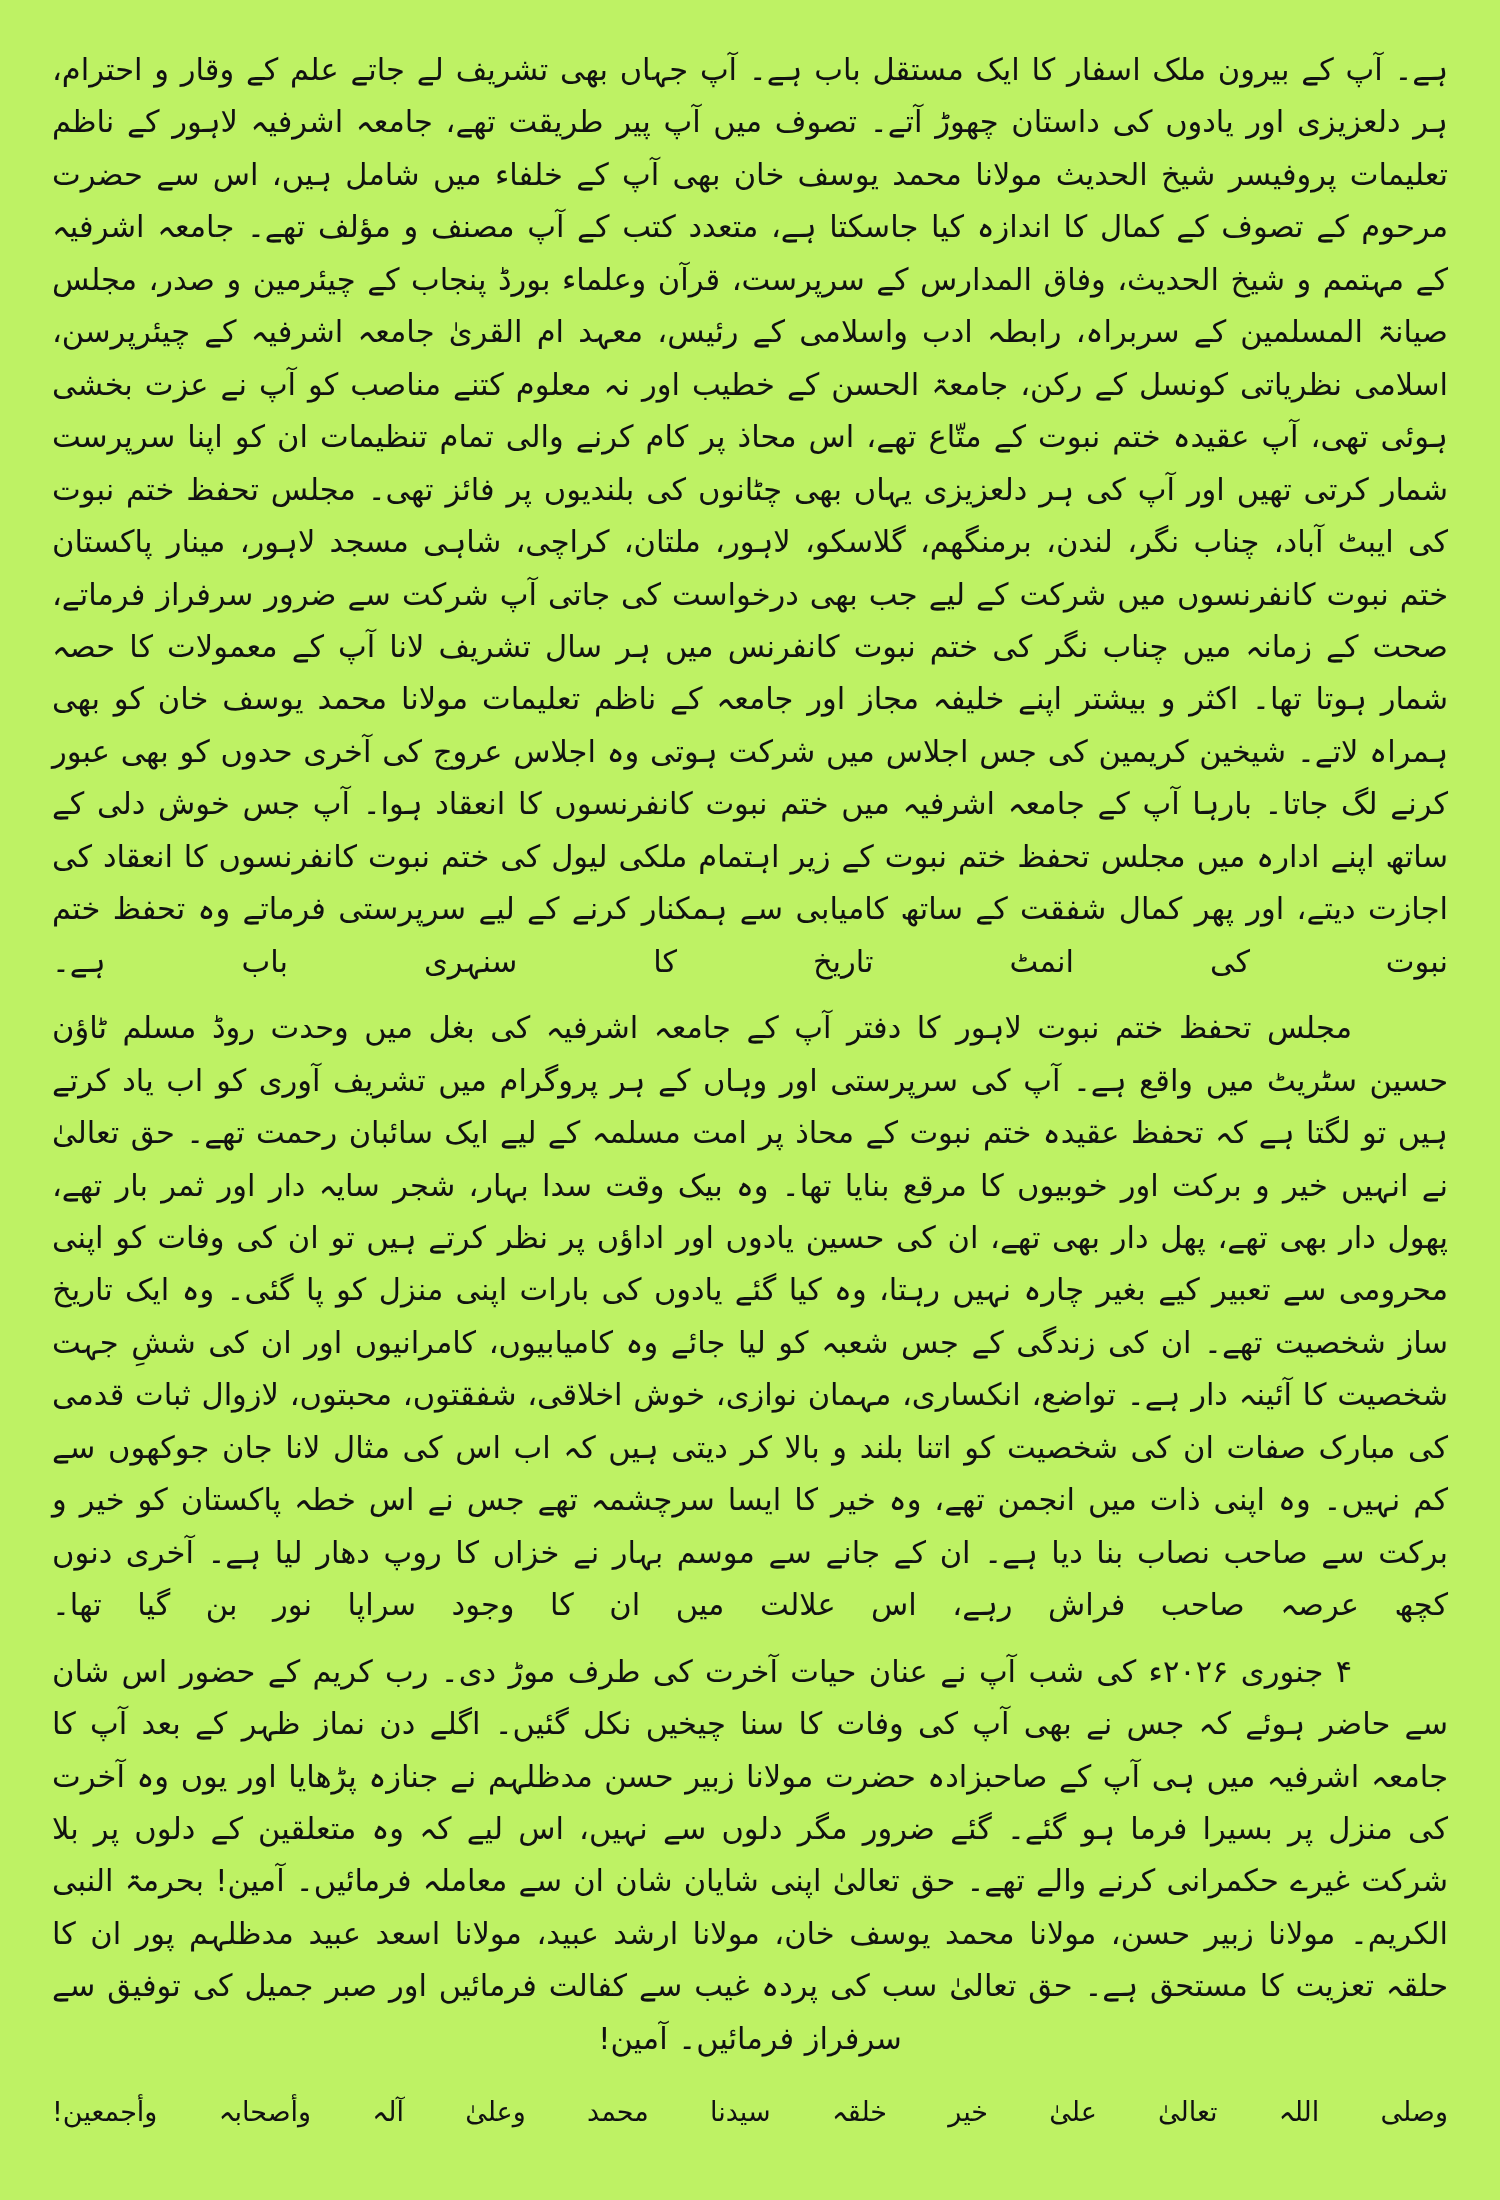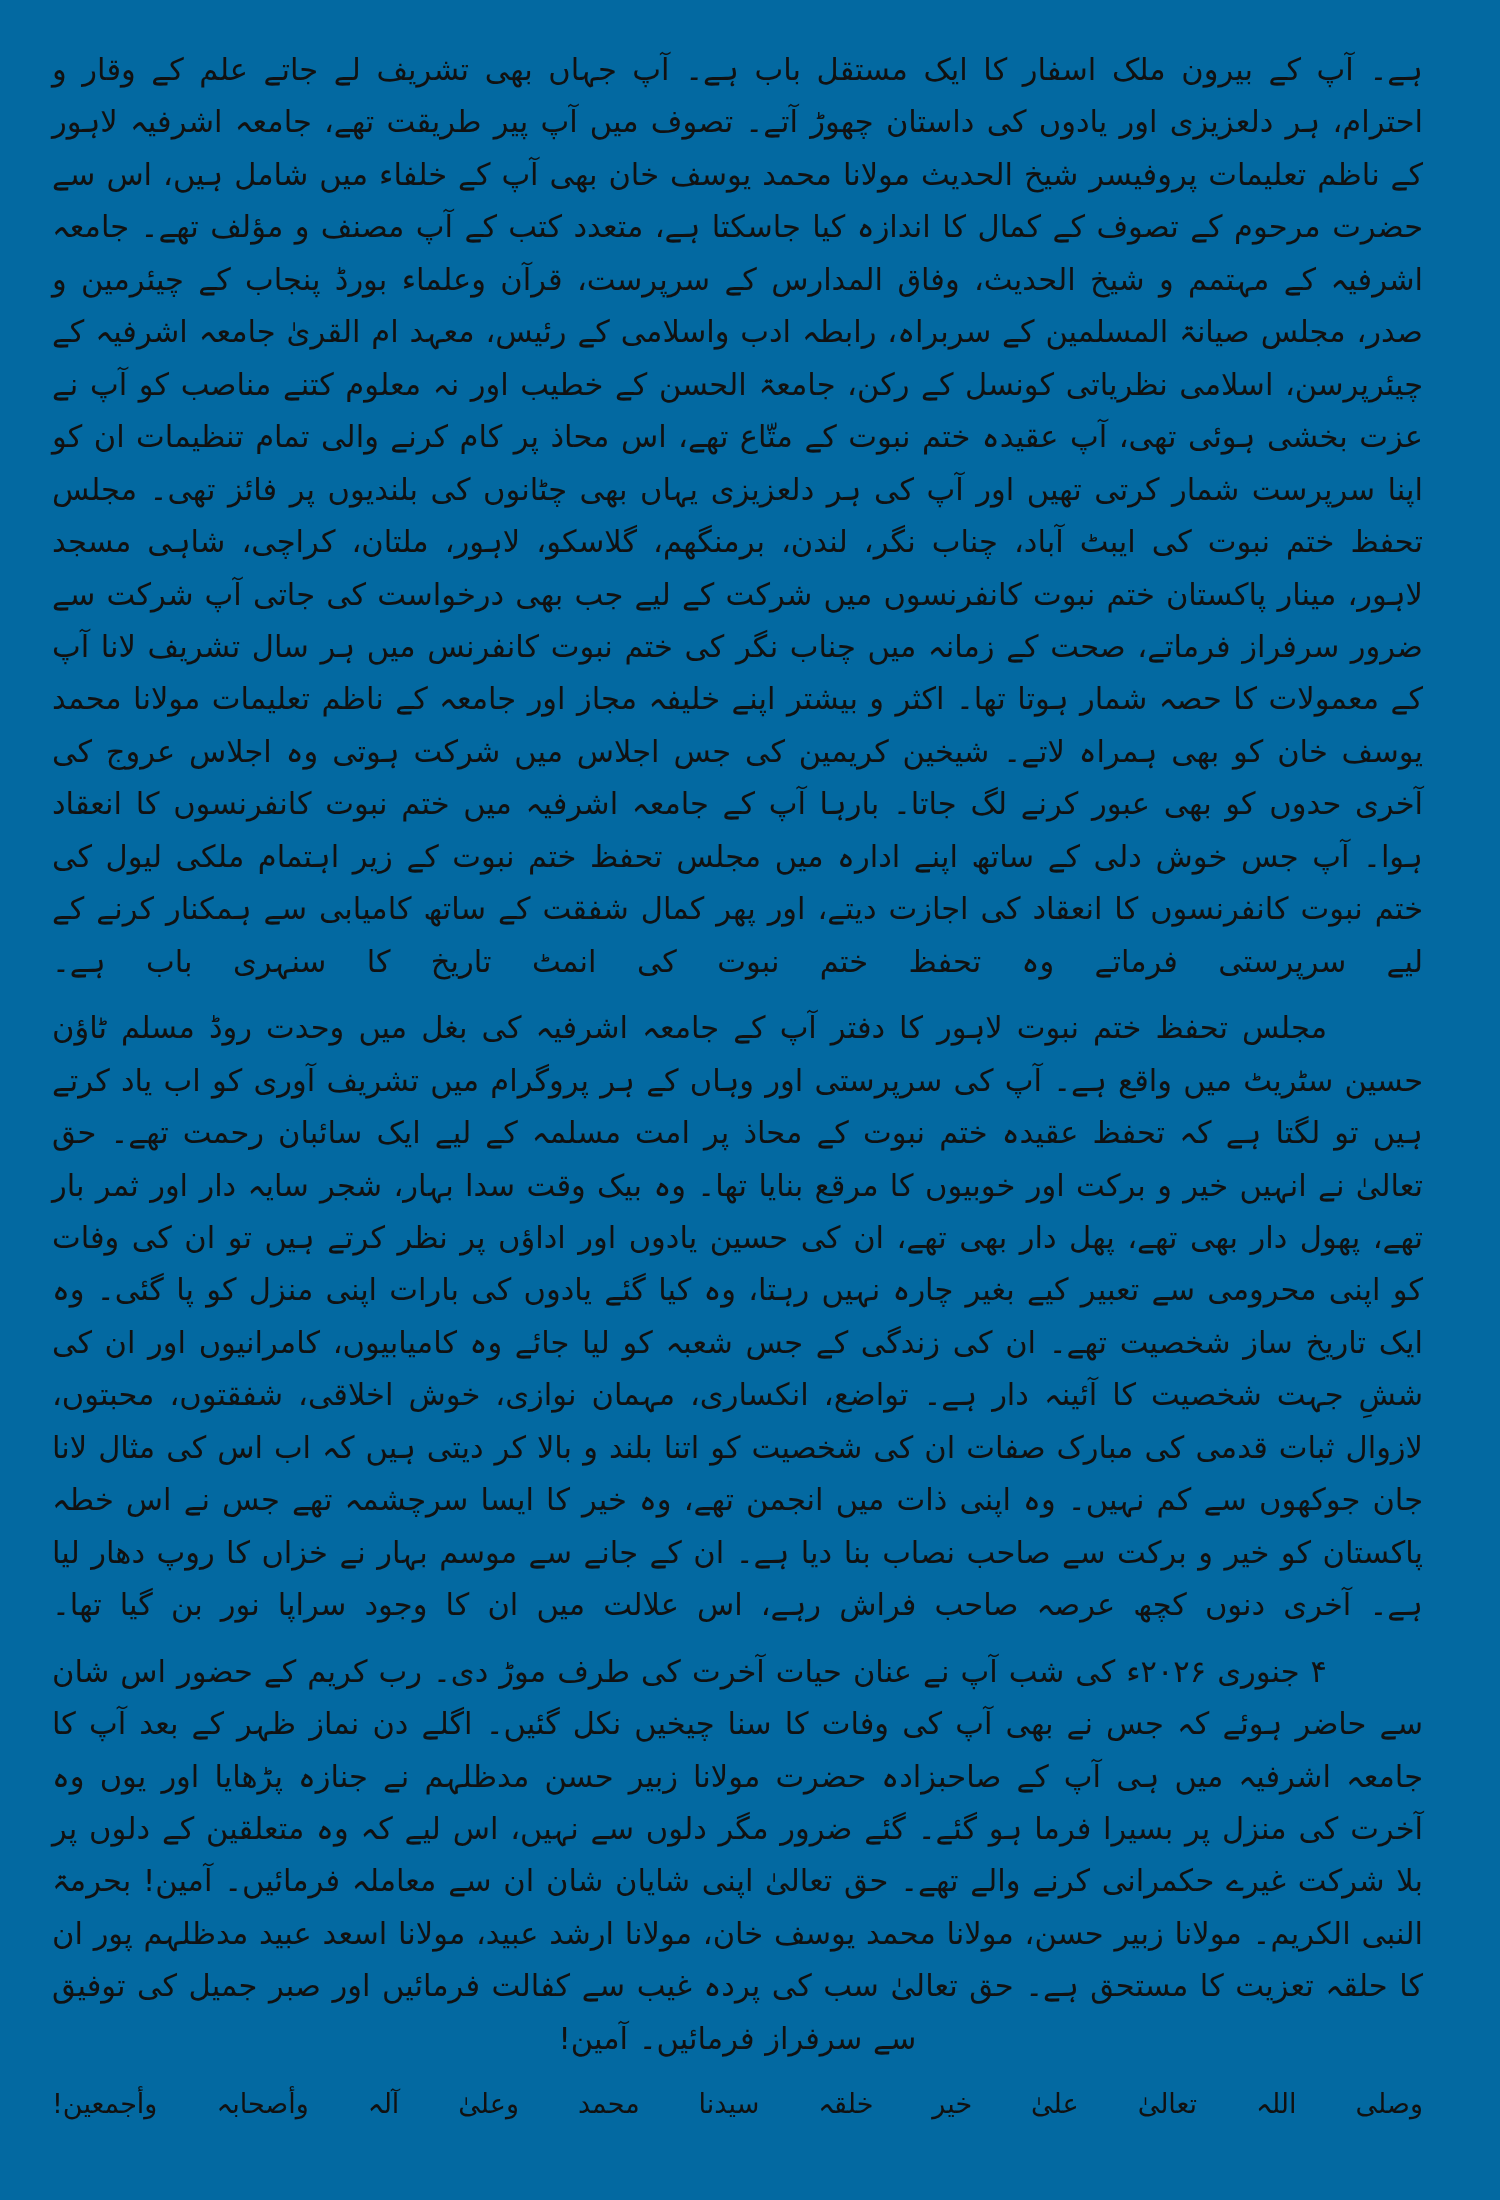--- a/index.html
+++ b/index.html
@@ -11,22 +11,22 @@
   body {
     width: 1500px;
     height: 2200px;
     overflow: hidden;
     font-family: "DejaVu Sans", "Liberation Sans", sans-serif;
   }
   .page {
     box-sizing: border-box;
     width: 1500px;
     height: 2200px;
-    background: #0369a1;
-    padding: 44px 77px 40px 52px;
+    background: #bef264;
+    padding: 44px 52px 40px 52px;
     display: flex;
     flex-direction: column;
   }
   .body-col {
     direction: rtl;
     text-align: justify;
     text-align-last: justify;
   }
   p.para {
     margin: 0;
@@ -43,21 +43,21 @@
   p.para + p.para {
     margin-top: 14px;
   }
   p.indent {
     text-indent: 96px;
   }
   p.last-center {
     text-align-last: center;
   }
   .closing {
-    margin-top: 16px;
+    margin-top: 24px;
     color: #111111;
     font-size: 27px;
     line-height: 1.7;
     text-align: center;
     direction: rtl;
   }
   .spacer {
     flex: 1 1 auto;
   }
 </style>

